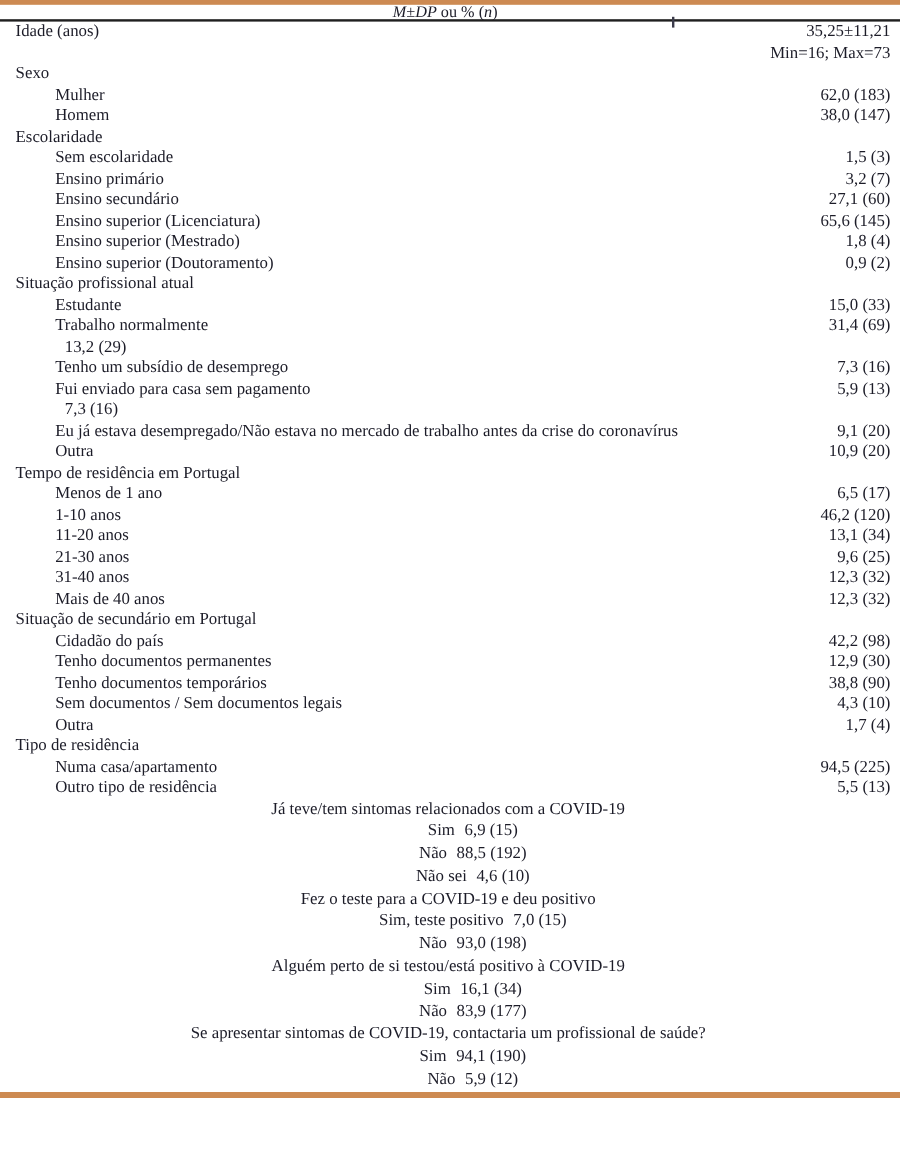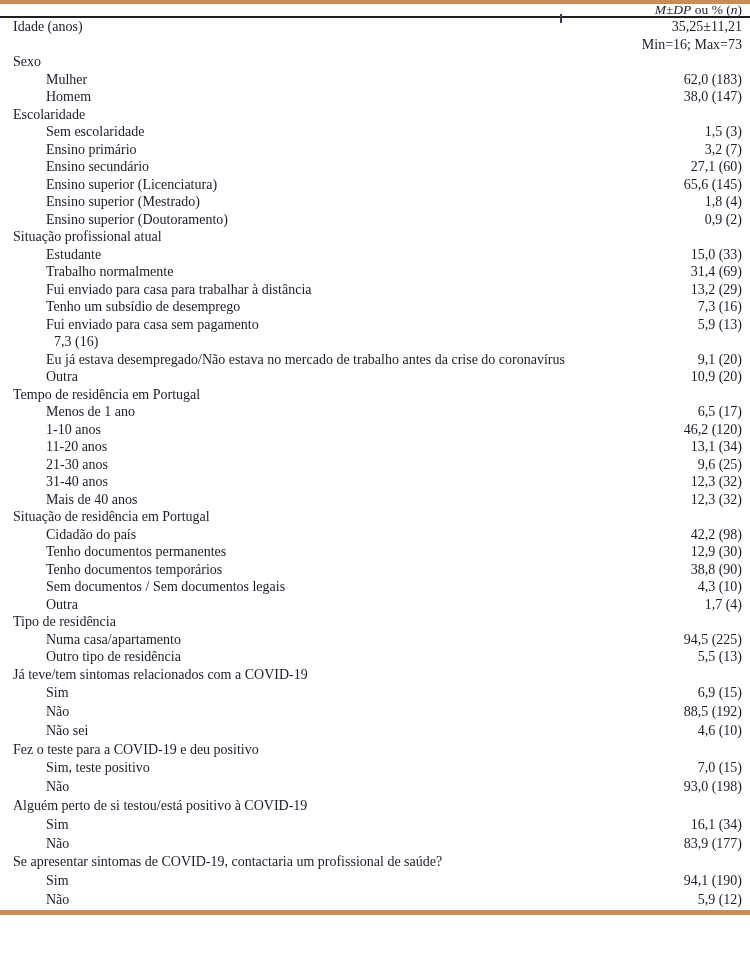--- a/index.html
+++ b/index.html
@@ -16,21 +16,21 @@
     overflow:hidden;
   }
   .rule {
     width:100%;
     height:4px;
   }
   .rule.bottom { height:5px; }
   .header-row {
     height:14px;
     display:flex;
-    justify-content:flex-end;
+    justify-content:center;
     align-items:flex-end;
     padding-right:8px;
     border-bottom:2px solid #1f1f1f;
     font-size:13.5px;
     line-height:13px;
   }
   .header-row .it { font-style:italic; }
   .col-tick {
     position:absolute;
     left:560px; top:14px;
@@ -41,21 +41,21 @@
   .row {
     display:flex;
     justify-content:space-between;
     align-items:flex-start;
     font-size:14px;
     line-height:17.5px;
     min-height:17.5px;
     padding:0 8px 0 13px;
   }
   .row.sub { padding-left:46px; }
-  .row.tall { line-height:18.8px; min-height:18.8px; }
+  .row.tall { line-height:18.8px; min-height:18.8px;justify-content:center; }
   .row .lbl { text-align:left; }
   .row.wrap .lbl { max-width:545px; }
   .row .val {
     text-align:right;
     white-space:nowrap;
     flex-shrink:0;
     margin-left:8px;
   }
 </style>
 </head>
@@ -122,21 +122,20 @@
       </div>
       <div class="row sub">
         <span class="lbl">Estudante</span>
         <span class="val">15,0 (33)</span>
       </div>
       <div class="row sub">
         <span class="lbl">Trabalho normalmente</span>
         <span class="val">31,4 (69)</span>
       </div>
       <div class="row sub">
-        <span class="lbl">Fui enviado para casa para trabalhar à distância</span>
         <span class="val">13,2 (29)</span>
       </div>
       <div class="row sub">
         <span class="lbl">Tenho um subsídio de desemprego</span>
         <span class="val">7,3 (16)</span>
       </div>
       <div class="row sub">
         <span class="lbl">Fui enviado para casa sem pagamento</span>
         <span class="val">5,9 (13)</span>
       </div>
@@ -173,21 +172,21 @@
       </div>
       <div class="row sub">
         <span class="lbl">31-40 anos</span>
         <span class="val">12,3 (32)</span>
       </div>
       <div class="row sub">
         <span class="lbl">Mais de 40 anos</span>
         <span class="val">12,3 (32)</span>
       </div>
       <div class="row">
-        <span class="lbl">Situação de residência em Portugal</span>
+        <span class="lbl">Situação de secundário em Portugal</span>
         <span class="val"></span>
       </div>
       <div class="row sub">
         <span class="lbl">Cidadão do país</span>
         <span class="val">42,2 (98)</span>
       </div>
       <div class="row sub">
         <span class="lbl">Tenho documentos permanentes</span>
         <span class="val">12,9 (30)</span>
       </div>

